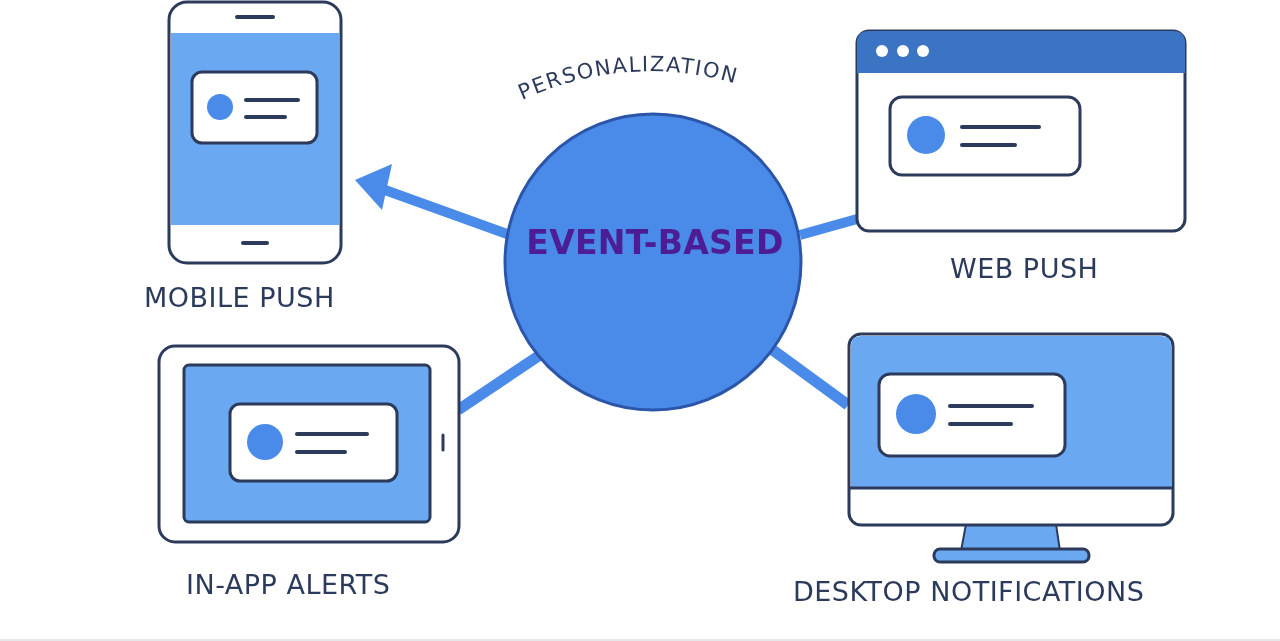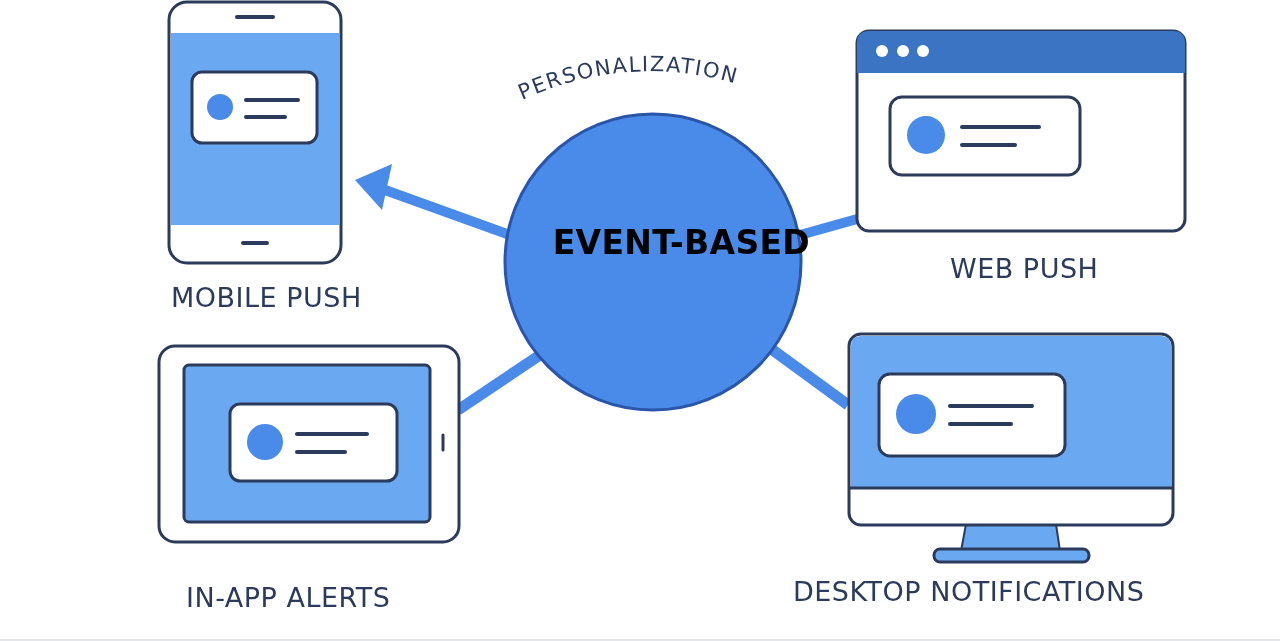--- a/index.html
+++ b/index.html
@@ -1,19 +1,19 @@
 <!DOCTYPE html>
 <html><head>
 <meta charset="utf-8">
 <style>
   html, body { margin: 0; padding: 0; background: #ffffff; }
   body { width: 1280px; height: 641px; position: relative; overflow: hidden; font-family: "DejaVu Sans", sans-serif; }
   #stage { position: absolute; left: 0; top: 0; width: 1280px; height: 641px; }
   .label { position: absolute; font-family: "DejaVu Sans", sans-serif; font-weight: 500; color: #2c3b5c; font-size: 27px; letter-spacing: 0.5px; white-space: nowrap; }
-  .hub-text { position: absolute; left: 500px; top: 220px; width: 310px; text-align: right; color: #000000; font-family: "DejaVu Sans", sans-serif; font-weight: bold; font-size: 33px; line-height: 46px; letter-spacing: 0.3px; }
+  .hub-text { position: absolute; left: 500px; top: 220px; width: 310px; text-align: center; color: #4c1d95; font-family: "DejaVu Sans", sans-serif; font-weight: bold; font-size: 33px; line-height: 46px; letter-spacing: 0.3px; }
   .bottom-line { position: absolute; left: 0; top: 639px; width: 1280px; height: 2px; background: #e4e6ea; }
 </style>
 </head>
 <body>
 
 <svg id="stage" width="1280" height="641" viewBox="0 0 1280 641" xmlns="http://www.w3.org/2000/svg">
   <defs>
     <path id="arcPath" d="M 522 100 Q 655 40 792 105" fill="none"></path>
   </defs>
 
@@ -81,18 +81,18 @@
     <circle cx="916" cy="414" r="20" fill="#4a8ae8"></circle>
     <line x1="950" y1="406" x2="1032" y2="406" stroke="#2c3b5c" stroke-width="4" stroke-linecap="round"></line>
     <line x1="950" y1="424" x2="1011" y2="424" stroke="#2c3b5c" stroke-width="4" stroke-linecap="round"></line>
   </g>
 </svg>
 
 <div class="hub-text">
   <div>EVENT-BASED</div>
 </div>
 
-<div class="label" style="left:144px; top:282px;margin-left:27px;">MOBILE PUSH</div>
+<div class="label" style="left:144px; top:282px;">MOBILE PUSH</div>
 <div class="label" style="left:950px; top:253px;">WEB PUSH</div>
-<div class="label" style="left:186px; top:582px;">IN-APP ALERTS</div>
+<div class="label" style="left:186px; top:569px;">IN-APP ALERTS</div>
 <div class="label" style="left:793px; top:576px;">DESKTOP NOTIFICATIONS</div>
 
 <div class="bottom-line"></div>
 
 </body></html>

